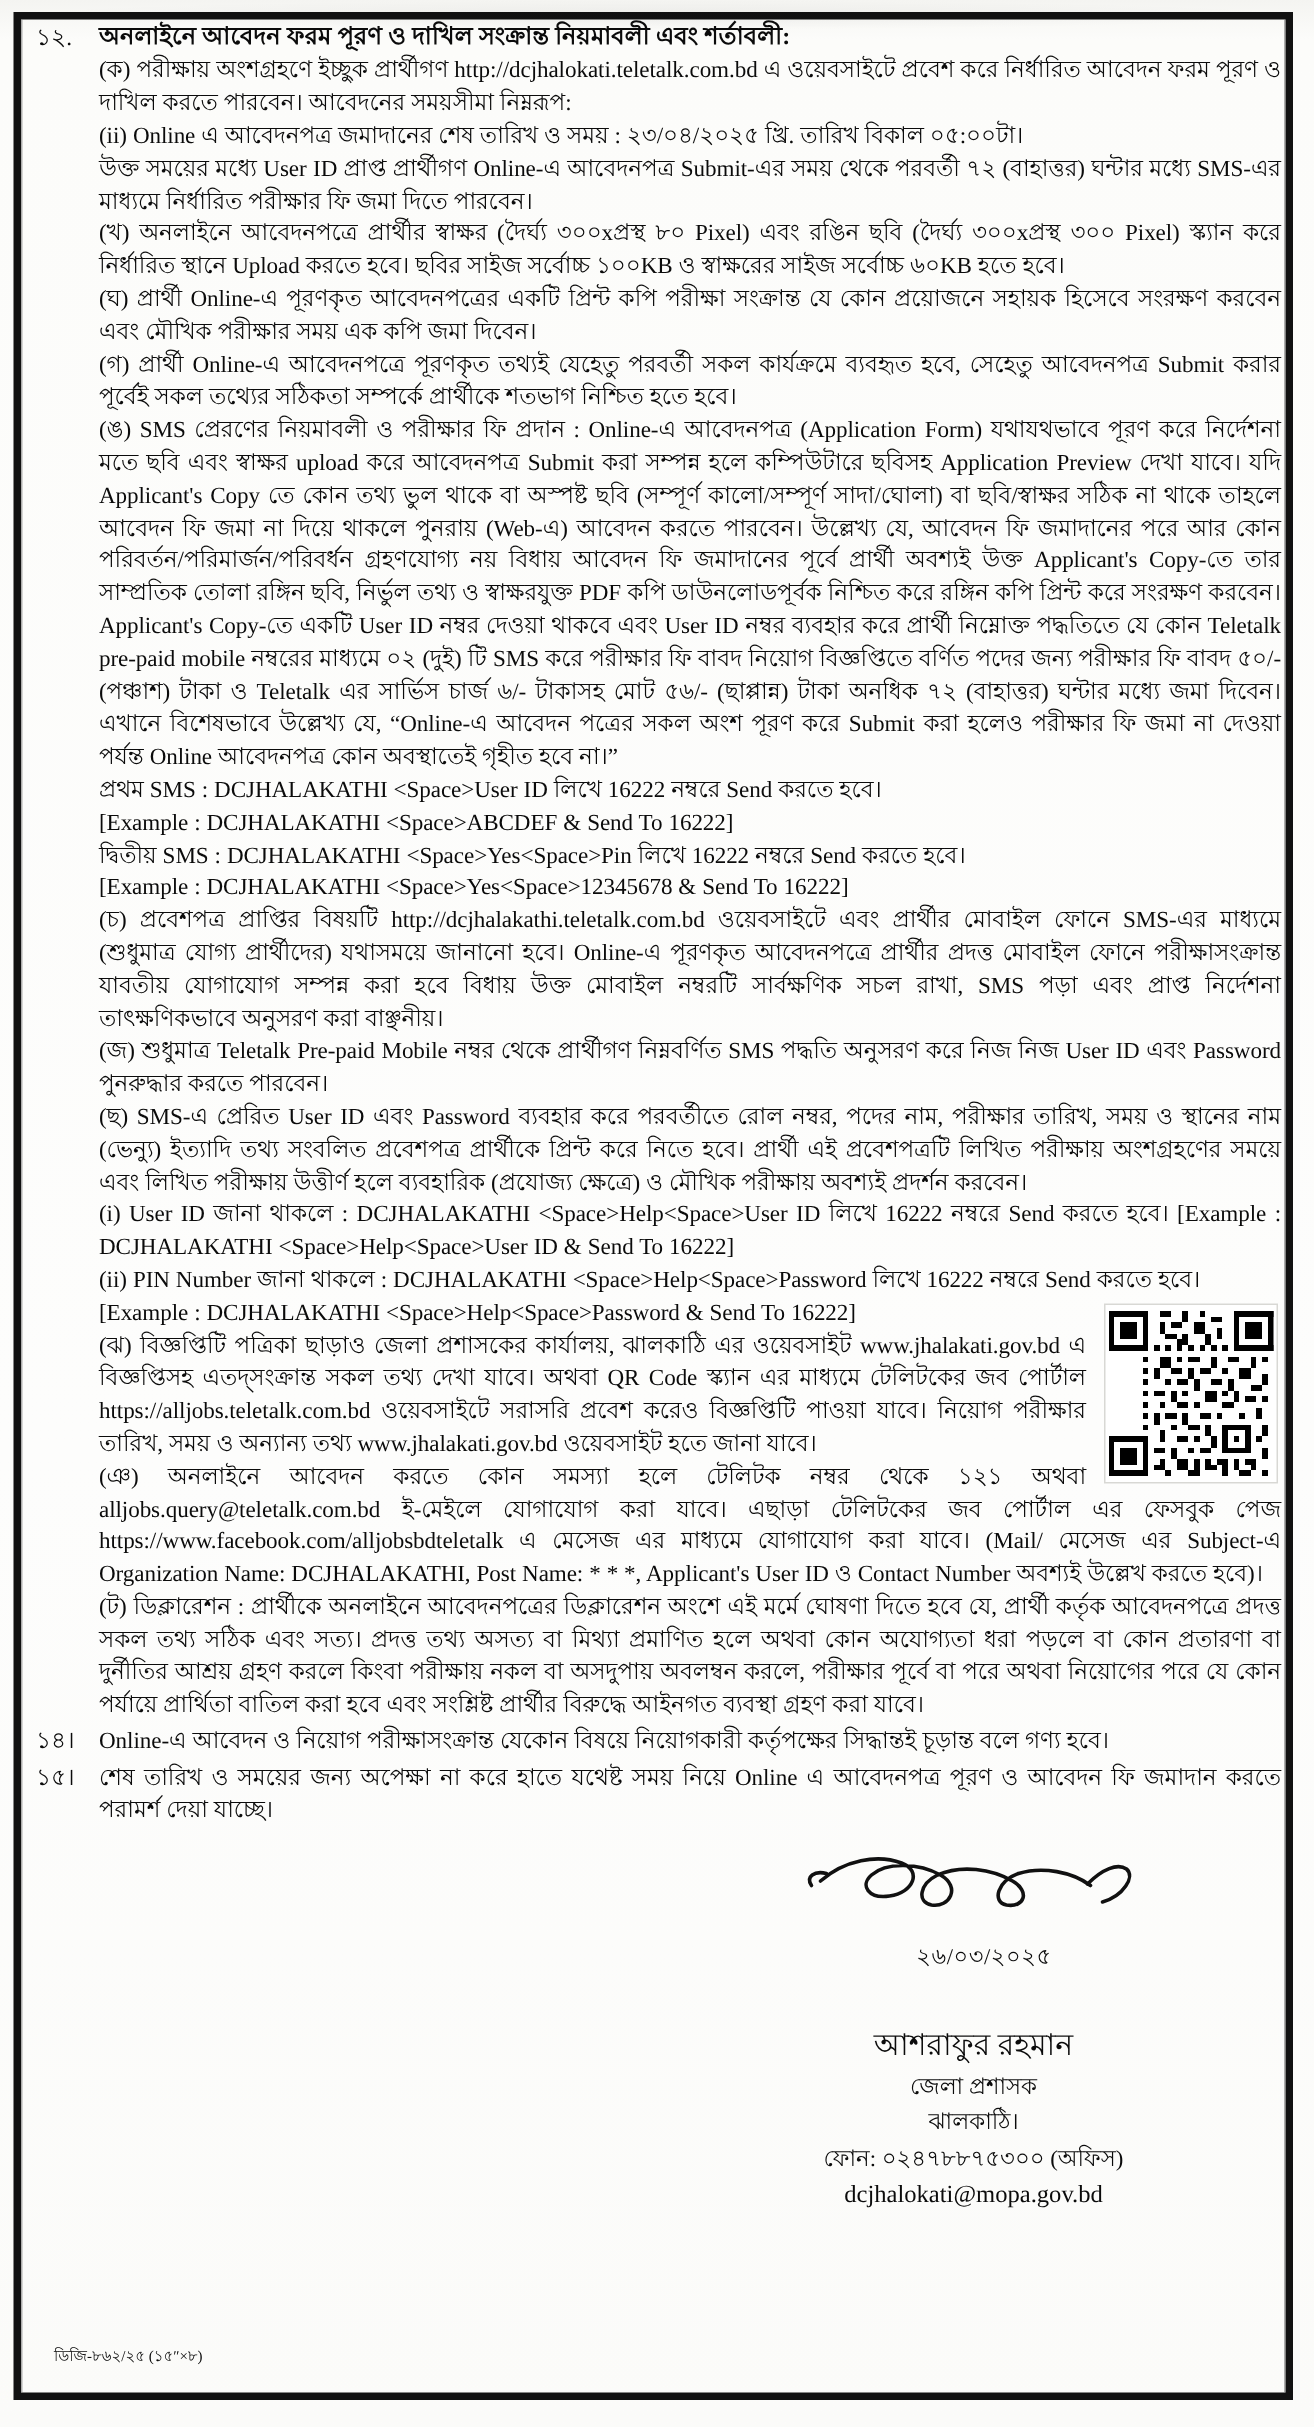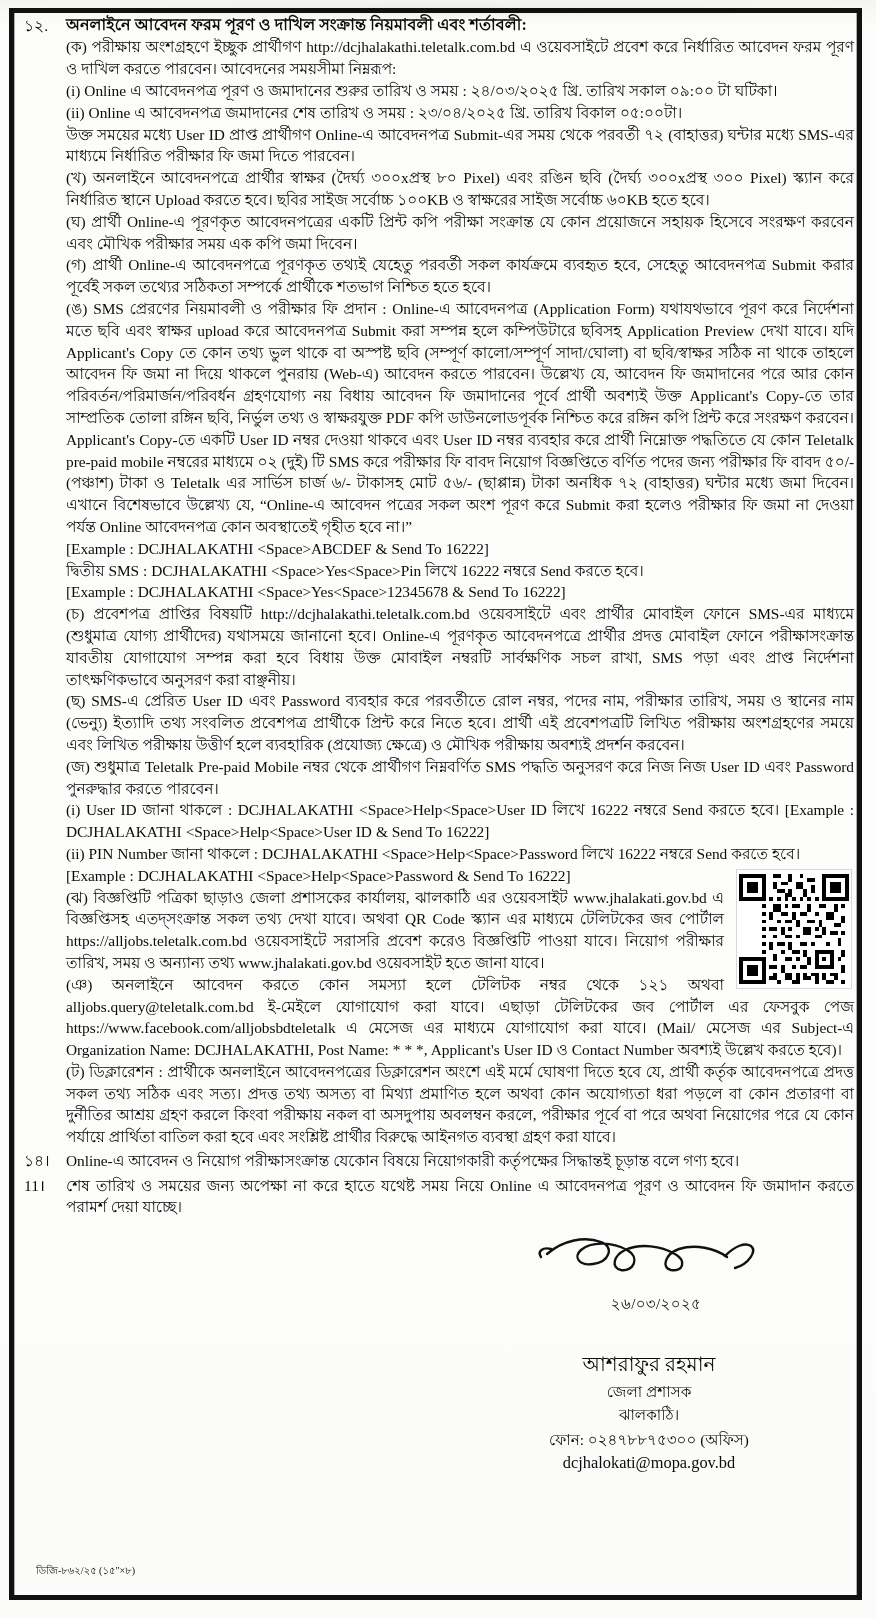--- a/index.html
+++ b/index.html
@@ -200,48 +200,48 @@
   <div class="frame-inner-line"></div>
 
   <div class="content">
 
     <div class="clause">
       <div class="clause-num">১২.</div>
       <div class="clause-body">
 
         <div class="heading">অনলাইনে আবেদন ফরম পূরণ ও দাখিল সংক্রান্ত নিয়মাবলী এবং শর্তাবলী:</div>
 
-        <p class="para">(ক) পরীক্ষায় অংশগ্রহণে ইচ্ছুক প্রার্থীগণ http://dcjhalakathi.teletalk.com.bd এ ওয়েবসাইটে প্রবেশ করে নির্ধারিত আবেদন ফরম পূরণ ও দাখিল করতে পারবেন। আবেদনের সময়সীমা নিম্নরূপ:</p>
-
-        <p class="para nojust big-rom">(i) Online এ আবেদনপত্র পূরণ ও জমাদানের শুরুর তারিখ ও সময় : ২৪/০৩/২০২৫ খ্রি. তারিখ সকাল ০৯:০০ টা ঘটিকা।</p>
+        <p class="para">(ক) পরীক্ষায় অংশগ্রহণে ইচ্ছুক প্রার্থীগণ http://dcjhalokati.teletalk.com.bd এ ওয়েবসাইটে প্রবেশ করে নির্ধারিত আবেদন ফরম পূরণ ও দাখিল করতে পারবেন। আবেদনের সময়সীমা নিম্নরূপ:</p>
+
 
         <p class="para nojust big-rom">(ii) Online  এ আবেদনপত্র  জমাদানের শেষ তারিখ ও সময় : ২৩/০৪/২০২৫ খ্রি. তারিখ বিকাল ০৫:০০টা।</p>
 
         <p class="para">উক্ত সময়ের মধ্যে User ID প্রাপ্ত প্রার্থীগণ Online-এ আবেদনপত্র Submit-এর সময় থেকে পরবর্তী ৭২ (বাহাত্তর) ঘন্টার মধ্যে SMS-এর মাধ্যমে নির্ধারিত পরীক্ষার ফি জমা দিতে পারবেন।</p>
 
         <p class="para">(খ) অনলাইনে আবেদনপত্রে প্রার্থীর স্বাক্ষর (দৈর্ঘ্য ৩০০xপ্রস্থ ৮০ Pixel) এবং রঙিন ছবি (দৈর্ঘ্য ৩০০xপ্রস্থ ৩০০ Pixel) স্ক্যান করে নির্ধারিত স্থানে Upload করতে হবে। ছবির সাইজ সর্বোচ্চ ১০০KB ও স্বাক্ষরের সাইজ সর্বোচ্চ ৬০KB হতে হবে।</p>
 
         <p class="para">(ঘ) প্রার্থী Online-এ পূরণকৃত আবেদনপত্রের একটি প্রিন্ট কপি পরীক্ষা সংক্রান্ত যে কোন প্রয়োজনে সহায়ক হিসেবে সংরক্ষণ করবেন এবং মৌখিক পরীক্ষার সময় এক কপি জমা দিবেন।</p>
 
         <p class="para">(গ) প্রার্থী Online-এ আবেদনপত্রে পূরণকৃত তথ্যই যেহেতু পরবর্তী সকল কার্যক্রমে ব্যবহৃত হবে, সেহেতু আবেদনপত্র Submit করার পূর্বেই সকল তথ্যের সঠিকতা সম্পর্কে প্রার্থীকে শতভাগ নিশ্চিত হতে হবে।</p>
 
         <p class="para">(ঙ) SMS প্রেরণের নিয়মাবলী ও পরীক্ষার ফি প্রদান : Online-এ আবেদনপত্র (Application Form) যথাযথভাবে পূরণ করে নির্দেশনা মতে ছবি এবং স্বাক্ষর upload করে আবেদনপত্র Submit করা সম্পন্ন হলে কম্পিউটারে ছবিসহ Application Preview দেখা যাবে। যদি Applicant's Copy তে কোন তথ্য ভুল থাকে বা অস্পষ্ট ছবি (সম্পূর্ণ কালো/সম্পূর্ণ সাদা/ঘোলা) বা ছবি/স্বাক্ষর সঠিক না থাকে তাহলে আবেদন ফি জমা না দিয়ে থাকলে পুনরায় (Web-এ) আবেদন করতে পারবেন। উল্লেখ্য যে, আবেদন ফি জমাদানের পরে আর কোন পরিবর্তন/পরিমার্জন/পরিবর্ধন গ্রহণযোগ্য নয় বিধায় আবেদন ফি জমাদানের পূর্বে প্রার্থী অবশ্যই উক্ত Applicant's Copy-তে তার সাম্প্রতিক তোলা রঙ্গিন ছবি, নির্ভুল তথ্য ও স্বাক্ষরযুক্ত PDF কপি ডাউনলোডপূর্বক নিশ্চিত করে রঙ্গিন কপি প্রিন্ট করে সংরক্ষণ করবেন। Applicant's Copy-তে একটি User ID নম্বর দেওয়া থাকবে এবং User ID নম্বর ব্যবহার করে প্রার্থী নিম্নোক্ত পদ্ধতিতে যে কোন Teletalk pre-paid mobile নম্বরের মাধ্যমে ০২ (দুই) টি SMS করে পরীক্ষার ফি বাবদ নিয়োগ বিজ্ঞপ্তিতে বর্ণিত পদের জন্য পরীক্ষার ফি বাবদ ৫০/- (পঞ্চাশ) টাকা ও Teletalk এর সার্ভিস চার্জ ৬/- টাকাসহ মোট ৫৬/- (ছাপ্পান্ন) টাকা অনধিক ৭২ (বাহাত্তর) ঘন্টার মধ্যে জমা দিবেন। এখানে বিশেষভাবে উল্লেখ্য যে, “Online-এ আবেদন পত্রের সকল অংশ পূরণ করে  Submit করা হলেও পরীক্ষার ফি জমা না দেওয়া পর্যন্ত Online আবেদনপত্র কোন অবস্থাতেই গৃহীত হবে না।”</p>
 
+        <p class="para nojust mono-sms">প্রথম SMS : DCJHALAKATHI &lt;Space&gt;User ID লিখে 16222 নম্বরে Send করতে হবে।</p>
 
         <p class="para nojust mono-sms">[Example : DCJHALAKATHI &lt;Space&gt;ABCDEF &amp; Send To 16222]</p>
 
         <p class="para nojust mono-sms">দ্বিতীয় SMS : DCJHALAKATHI &lt;Space&gt;Yes&lt;Space&gt;Pin লিখে 16222 নম্বরে Send করতে হবে।</p>
 
         <p class="para nojust mono-sms">[Example : DCJHALAKATHI &lt;Space&gt;Yes&lt;Space&gt;12345678 &amp; Send To 16222]</p>
 
         <p class="para">(চ) প্রবেশপত্র প্রাপ্তির বিষয়টি http://dcjhalakathi.teletalk.com.bd ওয়েবসাইটে এবং প্রার্থীর মোবাইল ফোনে SMS-এর মাধ্যমে (শুধুমাত্র যোগ্য প্রার্থীদের) যথাসময়ে জানানো হবে। Online-এ পূরণকৃত আবেদনপত্রে প্রার্থীর প্রদত্ত মোবাইল ফোনে পরীক্ষাসংক্রান্ত যাবতীয় যোগাযোগ সম্পন্ন করা হবে বিধায় উক্ত মোবাইল নম্বরটি সার্বক্ষণিক সচল রাখা, SMS পড়া এবং প্রাপ্ত নির্দেশনা তাৎক্ষণিকভাবে অনুসরণ করা বাঞ্ছনীয়।</p>
 
+        <p class="para">(জ) শুধুমাত্র Teletalk Pre-paid Mobile নম্বর থেকে প্রার্থীগণ নিম্নবর্ণিত SMS পদ্ধতি অনুসরণ করে নিজ নিজ User ID এবং Password পুনরুদ্ধার করতে পারবেন।</p>
+
         <p class="para">(ছ) SMS-এ প্রেরিত User ID এবং Password ব্যবহার করে পরবর্তীতে রোল নম্বর, পদের নাম, পরীক্ষার তারিখ, সময় ও স্থানের নাম (ভেন্যু) ইত্যাদি তথ্য সংবলিত প্রবেশপত্র প্রার্থীকে প্রিন্ট করে নিতে হবে। প্রার্থী এই প্রবেশপত্রটি লিখিত পরীক্ষায় অংশগ্রহণের সময়ে এবং লিখিত পরীক্ষায় উত্তীর্ণ হলে ব্যবহারিক (প্রযোজ্য ক্ষেত্রে) ও মৌখিক পরীক্ষায় অবশ্যই প্রদর্শন করবেন।</p>
-
-        <p class="para">(জ) শুধুমাত্র Teletalk Pre-paid Mobile নম্বর থেকে প্রার্থীগণ নিম্নবর্ণিত SMS পদ্ধতি অনুসরণ করে নিজ নিজ User ID এবং Password পুনরুদ্ধার করতে পারবেন।</p>
 
         <p class="para mono-sms">(i) User ID জানা থাকলে : DCJHALAKATHI &lt;Space&gt;Help&lt;Space&gt;User ID লিখে 16222 নম্বরে Send করতে হবে। [Example : DCJHALAKATHI &lt;Space&gt;Help&lt;Space&gt;User ID &amp; Send To 16222]</p>
 
         <p class="para mono-sms">(ii) PIN Number জানা থাকলে : DCJHALAKATHI &lt;Space&gt;Help&lt;Space&gt;Password লিখে 16222 নম্বরে Send করতে হবে।</p>
 
         <div class="qr-float">
           <div class="qr-box">
             <svg viewBox="0 0 29 29" shape-rendering="crispEdges" aria-hidden="true">
               <rect width="29" height="29" fill="#ffffff"></rect>
               <g fill="#000000">
@@ -381,21 +381,21 @@
     </div>
 
     <div class="numbered">
       <div class="n">১৪।</div>
       <div class="t">
         <p class="para nojust">Online-এ আবেদন ও নিয়োগ পরীক্ষাসংক্রান্ত যেকোন বিষয়ে নিয়োগকারী কর্তৃপক্ষের সিদ্ধান্তই চূড়ান্ত বলে গণ্য হবে।</p>
       </div>
     </div>
 
     <div class="numbered">
-      <div class="n">11।</div>
+      <div class="n">১৫।</div>
       <div class="t">
         <p class="para">শেষ তারিখ ও সময়ের জন্য অপেক্ষা না করে হাতে যথেষ্ট সময় নিয়ে Online এ আবেদনপত্র পূরণ ও আবেদন ফি জমাদান করতে পরামর্শ দেয়া যাচ্ছে।</p>
       </div>
     </div>
 
     <div class="sign-wrap">
       <div class="sign-col">
 
         <div class="sign-mark">
           <svg width="240" height="78" viewBox="0 0 240 78" aria-hidden="true">

